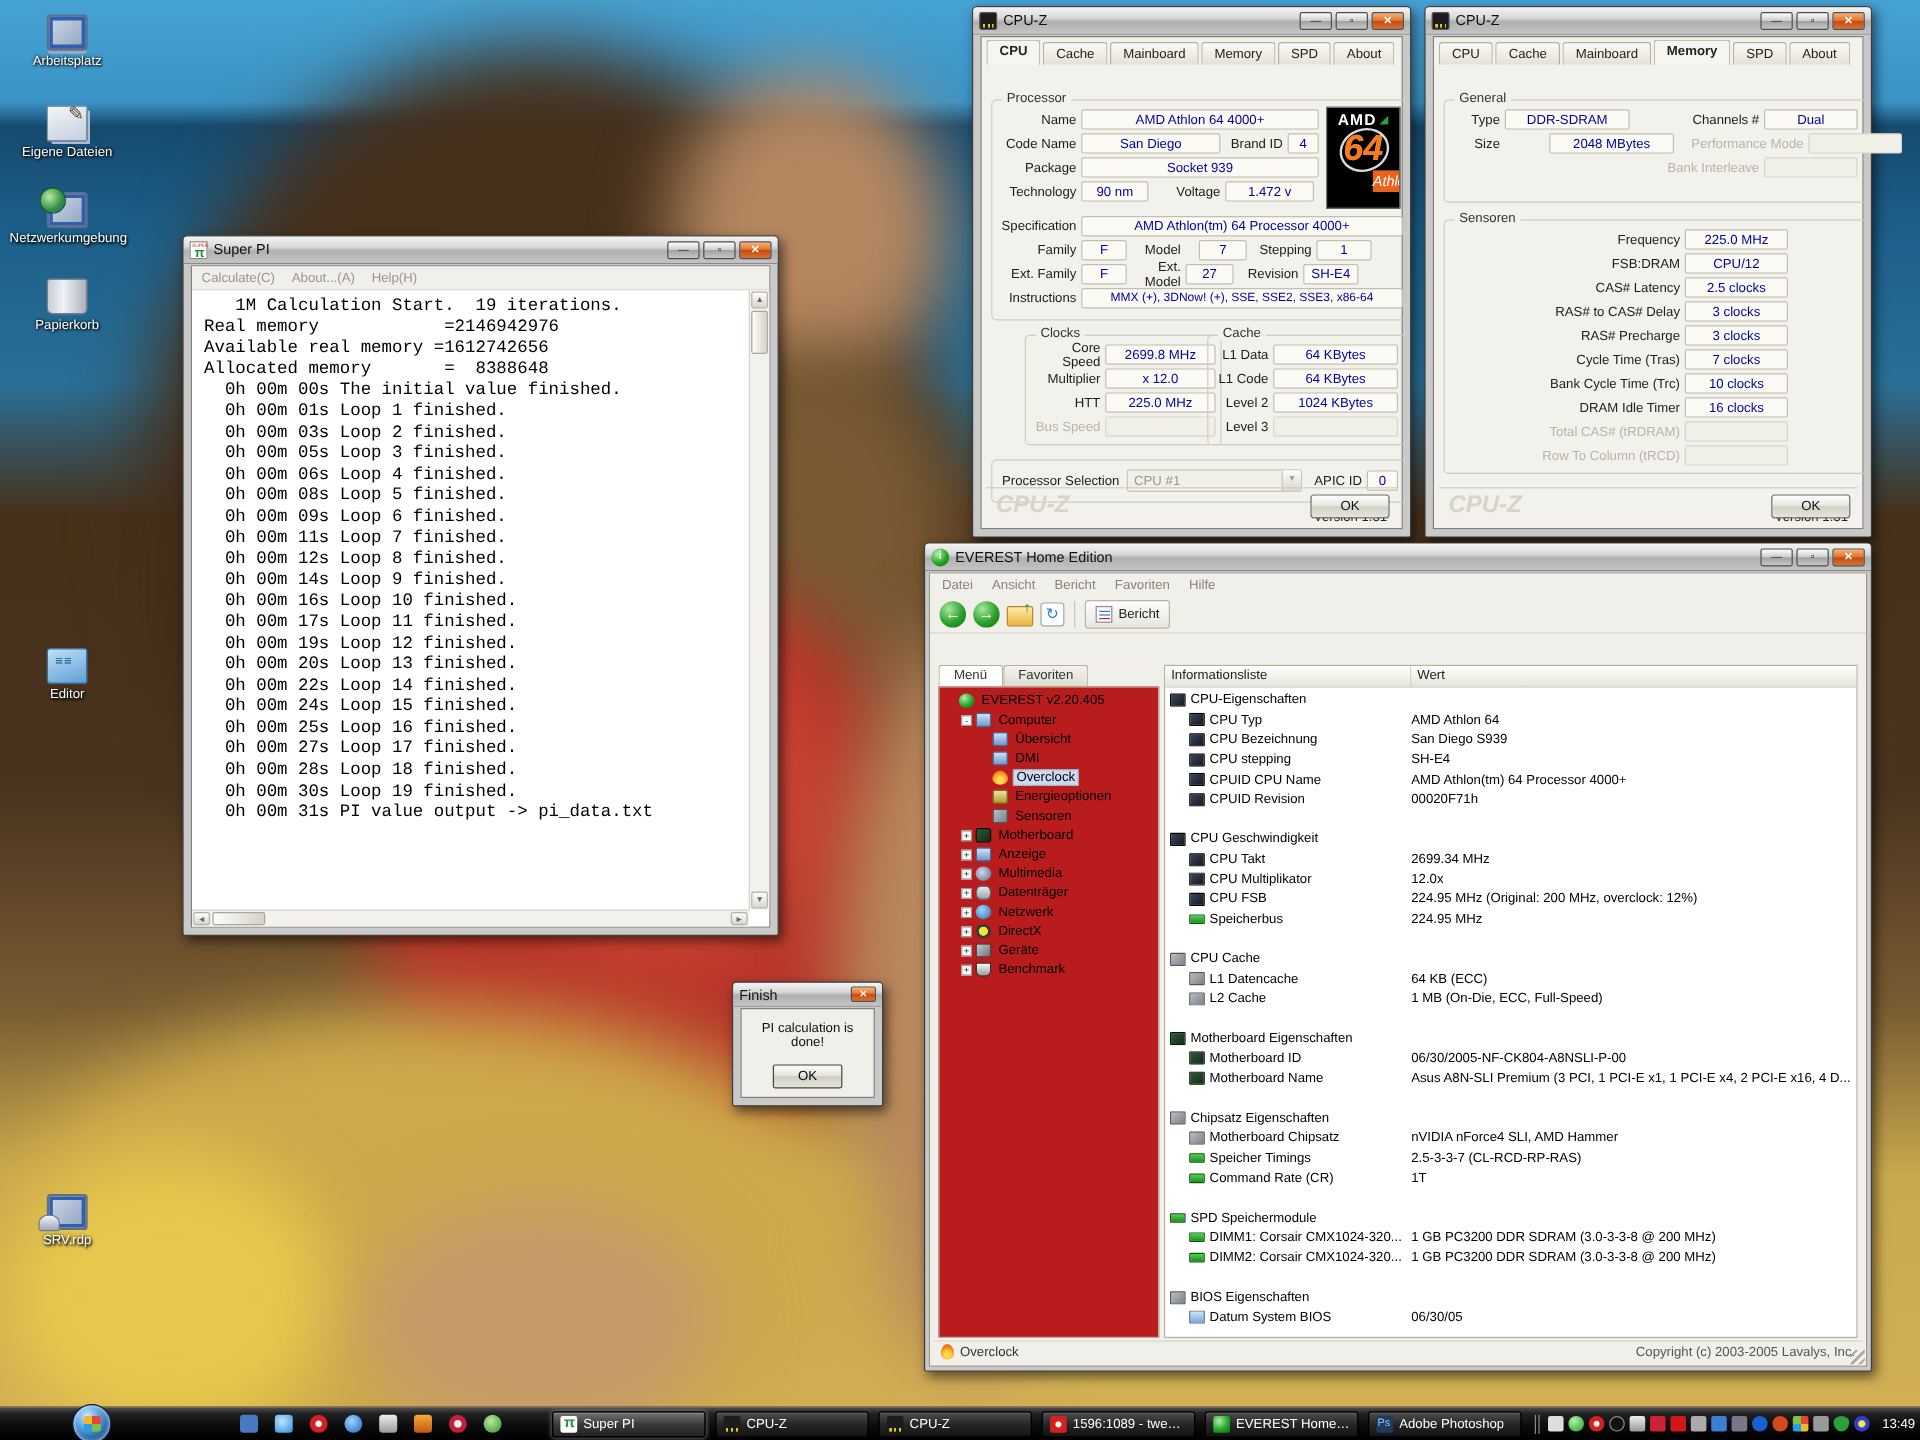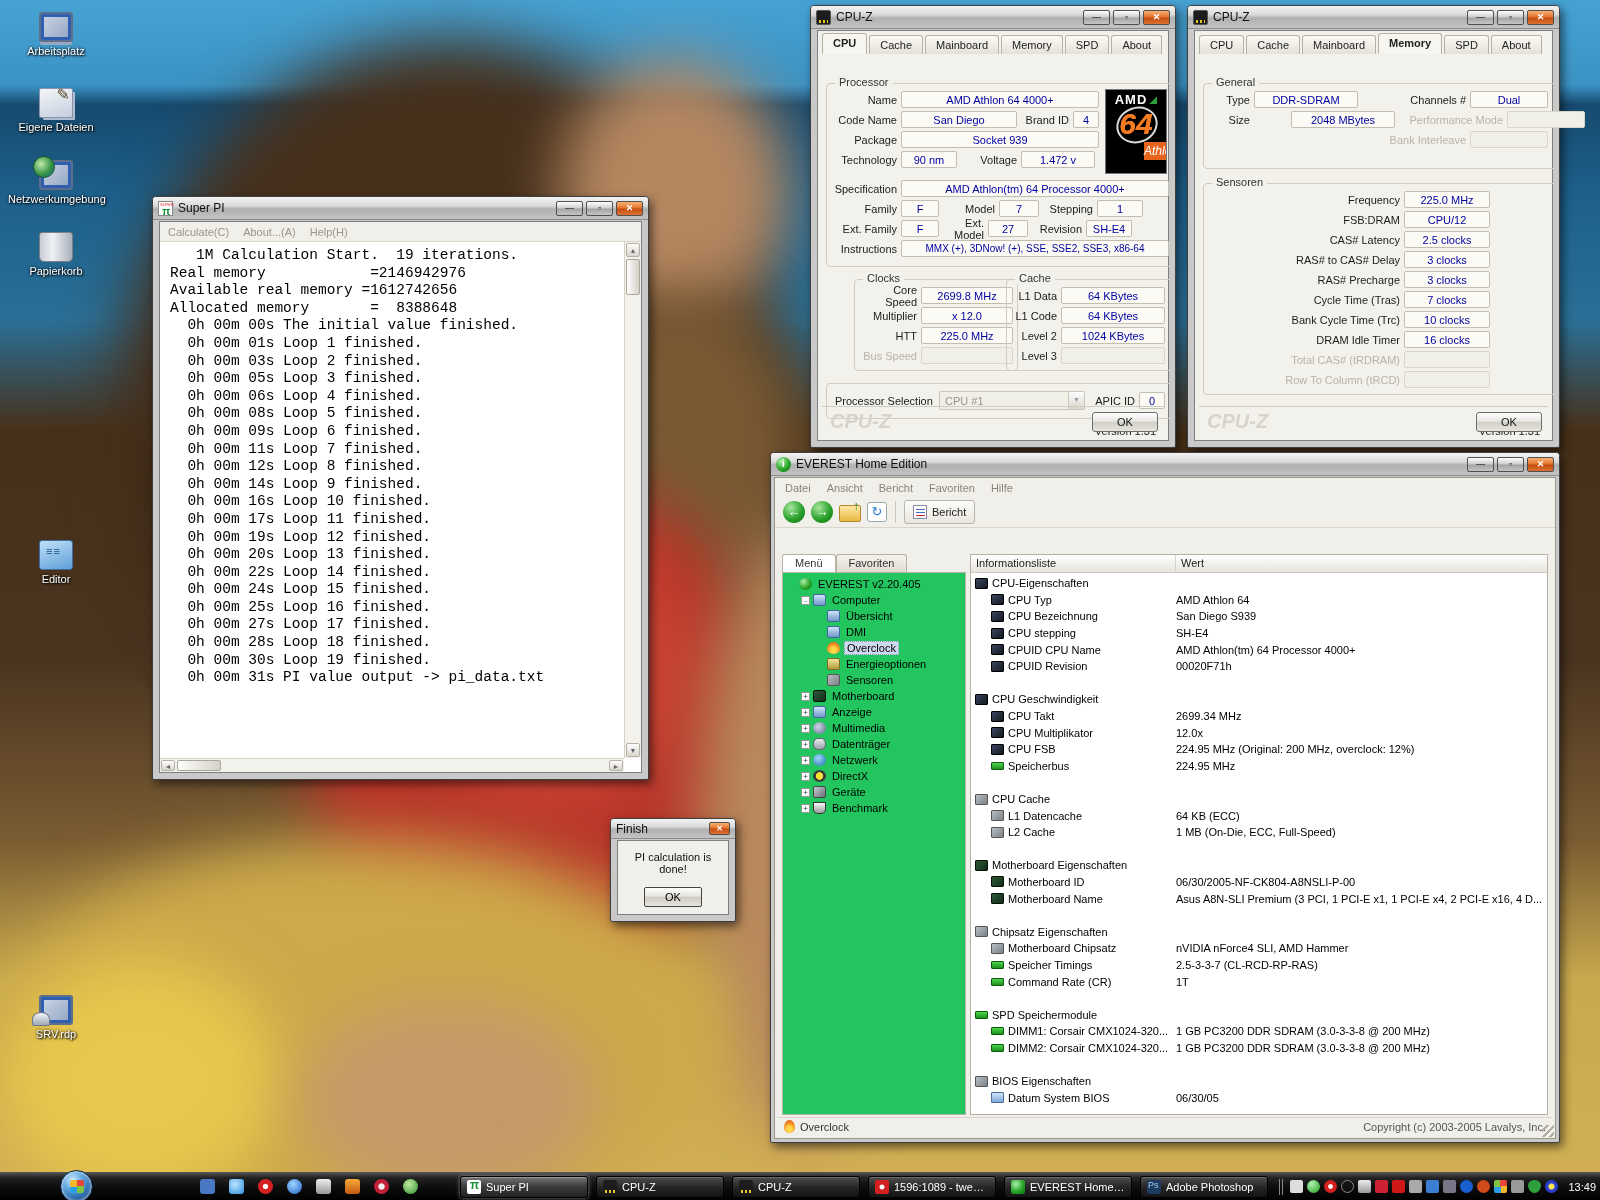--- a/index.html
+++ b/index.html
@@ -93,21 +93,21 @@
   .trefresh { width:20px; height:20px; background:#fff; border:1px solid #9aa; border-radius:3px; color:#2a7fd4; font-size:13px; text-align:center; line-height:18px; }
   .tsep { width:1px; height:22px; background:#c9c5b8; margin:0 2px; }
   .treport { display:flex; align-items:center; gap:5px; height:24px; padding:0 8px; border:1px solid #b9b5a8; border-radius:3px; background:linear-gradient(#fdfdfb,#e8e6dd); font-size:11px; color:#222; }
   .treport .rpage { width:14px; height:14px; background:#fff; border:1px solid #88a; position:relative; }
   .treport .rpage::after { content:""; position:absolute; left:2px; top:3px; width:9px; height:1px; background:#4a6fd0; box-shadow:0 3px 0 #4a6fd0,0 6px 0 #c23; }
   .ev-body { position:absolute; left:3px; right:3px; top:74px; bottom:21px; display:flex; gap:4px; padding:2px 4px; background:#f1efe9; }
   .ev-left { width:184px; display:flex; flex-direction:column; }
   .ev-ltabs { display:flex; }
   .ev-ltab { height:18px; padding:0 12px; font-size:11px; line-height:17px; border:1px solid #b5b1a4; border-bottom:none; border-radius:3px 3px 0 0; background:linear-gradient(#f3f2ec,#dfdcd2); color:#333; }
   .ev-ltab.active { background:#fff; font-weight:normal; }
-  .ev-tree { flex:1; background:#22c55e; border:1px solid #b5b1a4; padding:3px 2px; overflow:hidden; }
+  .ev-tree { flex:1; background:#b91c1c; border:1px solid #b5b1a4; padding:3px 2px; overflow:hidden; }
   .titem { display:flex; align-items:center; height:16px; font-size:11px; color:#000; white-space:nowrap; }
   .texp { width:9px; height:9px; border:1px solid #999; background:#fff; font-size:8px; line-height:7px; text-align:center; color:#333; margin-right:3px; flex:none; }
   .ti { width:13px; height:12px; margin-right:4px; flex:none; border-radius:2px; }
   .titem.sel .tlabel { background:#cdd9ec; border:1px dotted #7a92b5; }
   .tlabel { padding:0 2px; }
   .ev-right { flex:1; background:#fff; border:1px solid #b5b1a4; display:flex; flex-direction:column; overflow:hidden; }
   .ev-header { display:flex; height:18px; background:linear-gradient(#ffffff,#e6e4dc); border-bottom:1px solid #cdc9bd; flex:none; }
   .ev-header .hc1 { width:205px; border-right:1px solid #d5d2c6; padding:2px 0 0 5px; font-size:11px; color:#222; }
   .ev-header .hc2 { flex:1; padding:2px 0 0 5px; font-size:11px; color:#222; }
   .ev-rows { flex:1; overflow:hidden; padding-top:2px; }
@@ -314,21 +314,21 @@
         <span class="lbl" style="width:56px;">Voltage</span>
         <span class="fld" style="width:74px;">1.472 v</span>
       </div>
       <div class="frow" style="margin-top:10px;">
         <span class="lbl" style="width:64px;">Specification</span>
         <span class="fld" style="width:268px;">AMD Athlon(tm) 64 Processor 4000+</span>
       </div>
       <div class="frow">
         <span class="lbl" style="width:64px;">Family</span>
         <span class="fld" style="width:38px;">F</span>
-        <span class="lbl" style="width:52px;">Model</span>
+        <span class="lbl" style="width:52px;text-align:center;">Model</span>
         <span class="fld" style="width:40px;">7</span>
         <span class="lbl" style="width:50px;">Stepping</span>
         <span class="fld" style="width:46px;">1</span>
       </div>
       <div class="frow">
         <span class="lbl" style="width:64px;">Ext. Family</span>
         <span class="fld" style="width:38px;">F</span>
         <span class="lbl" style="width:41px;">Ext. Model</span>
         <span class="fld" style="width:40px;">27</span>
         <span class="lbl" style="width:50px;">Revision</span>

